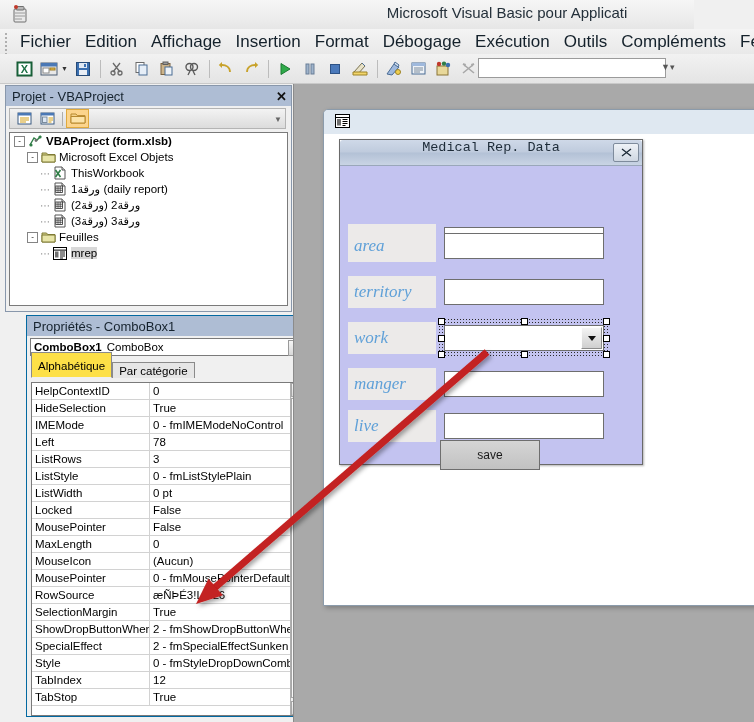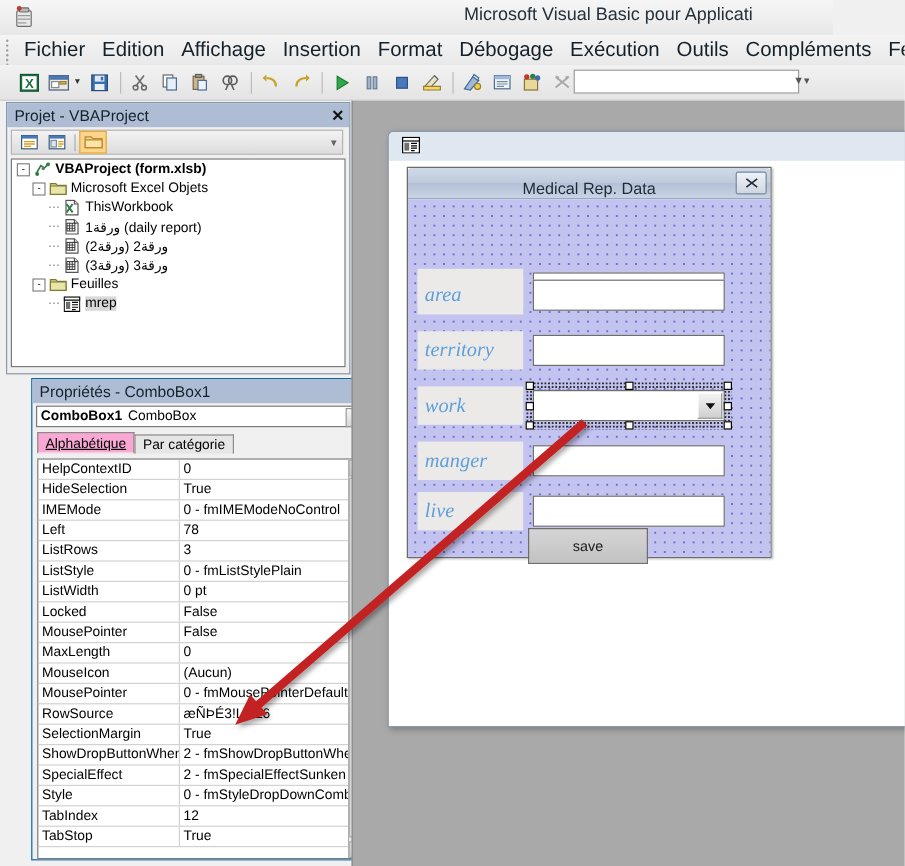--- a/index.html
+++ b/index.html
@@ -113,21 +113,21 @@
     position:absolute;right:1px;top:1px;width:15px;height:14px;
     background:linear-gradient(to bottom,#f6f6f6,#d8d8d8);border:1px solid #9a9a9a;
     display:flex;align-items:center;justify-content:center;font-size:6px;color:#222;
   }
   .prop-tabs{position:absolute;left:4px;top:44px;height:18px;display:flex;align-items:flex-end;}
   .ptab{
     height:16px;padding:1px 6px 0 6px;font-size:11.5px;
     border:1px solid #8a8a8a;border-bottom:none;background:#e6e6e6;
     display:flex;align-items:center;box-sizing:border-box;
   }
-  .ptab.sel{background:#f9a8d4;height:18px;border-bottom:1px solid #f0f0f0;text-decoration:underline;}
+  .ptab.sel{background:#fde047;height:26px;border-bottom:1px solid #f0f0f0;}
   .prop-grid{
     position:absolute;left:4px;top:66px;width:275px;height:334px;
     background:#fff;border:1px solid #7a7a7a;box-sizing:border-box;overflow:hidden;
   }
   .prow{height:16px;display:flex;border-bottom:1px solid #d2d2d2;font-size:11.5px;color:#000;}
   .prow .k{width:118px;padding-left:3px;border-right:1px solid #d2d2d2;box-sizing:border-box;overflow:hidden;white-space:nowrap;line-height:16px;}
   .prow .v{flex:1;padding-left:3px;overflow:hidden;white-space:nowrap;line-height:16px;}
   .pscroll{
     position:absolute;right:0;top:0;width:15px;height:100%;
     background:#f0f0f0;border-left:1px solid #b0b0b0;box-sizing:border-box;
@@ -162,21 +162,21 @@
   
   .uform{
     position:absolute;left:15px;top:5px;width:302px;height:324px;
     border:1px solid #6a6a6a;background:#ffffff;
     box-shadow:1px 1px 2px rgba(0,0,0,.3);
   }
   .uform-title{
     height:25px;position:relative;
     background:linear-gradient(to bottom,#cfd9e8 0%,#bfcbdd 48%,#b3c1d6 52%,#c9d4e4 100%);
     border-bottom:1px solid #9aa7ba;border-radius:3px 3px 0 0;
-    display:flex;align-items:flex-end;justify-content:center;
+    display:flex;align-items:flex-start;justify-content:center;font-family:Liberation Mono, monospace;
   }
   .uform-title .cap{font-size:13.5px;color:#1d2b38;}
   .uform-close{
     position:absolute;right:3px;top:3px;width:24px;height:17px;
     background:linear-gradient(to bottom,#eef2f7,#cfd7e2);
     border:1px solid #7e8b9c;border-radius:2px;
     display:flex;align-items:center;justify-content:center;
     font-size:10px;color:#2a3644;
   }
   .uform-canvas{

